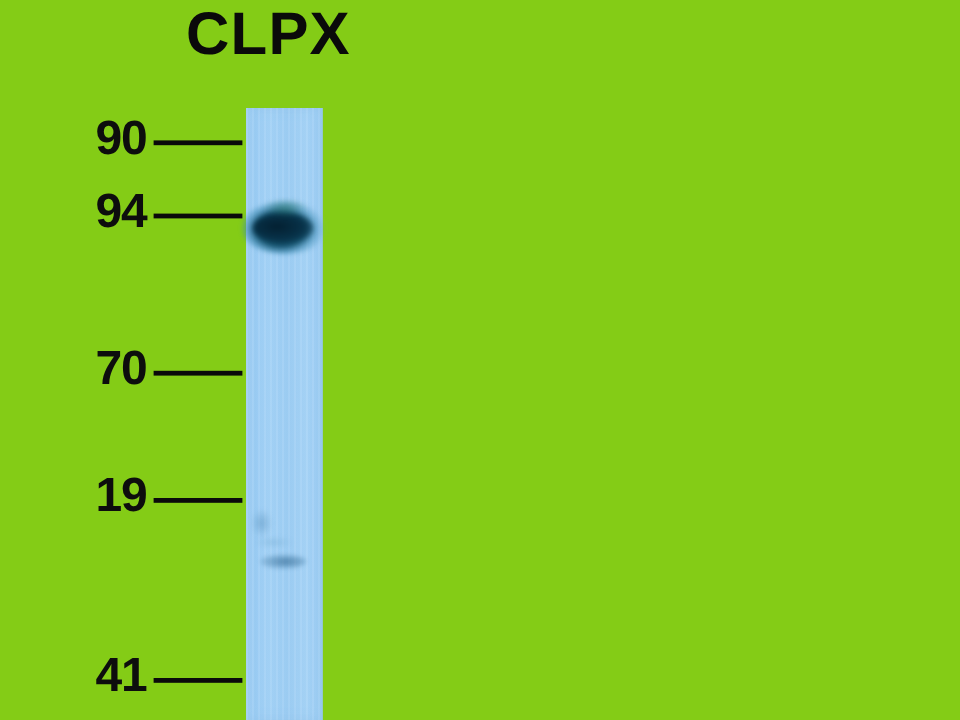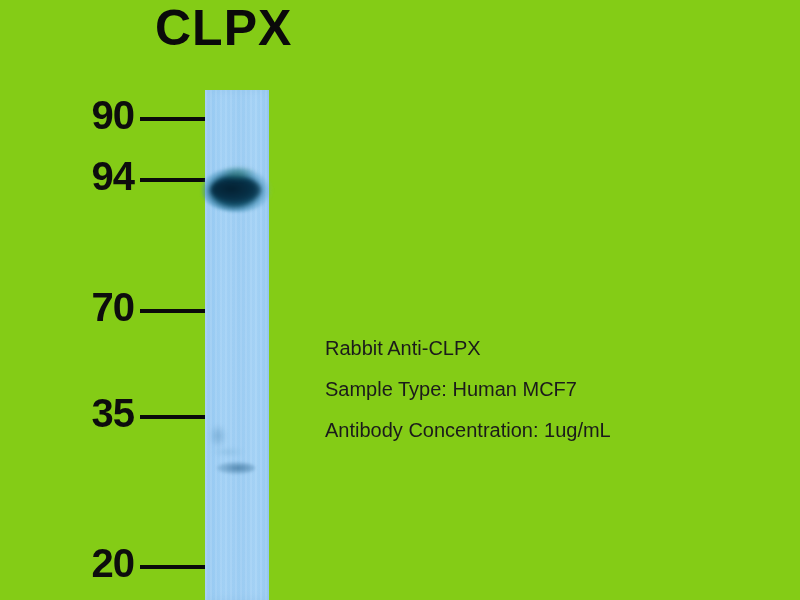--- a/index.html
+++ b/index.html
@@ -35,21 +35,21 @@
     font-weight: bold;
     letter-spacing: 1px;
     color: #0a0a0a;
     line-height: 1.05;
     white-space: nowrap;
   }
 
   
   #ladder {
     position: absolute;
-    left: 12px;
+    left: 0;
     top: 0;
     width: 210px;
     height: 600px;
   }
   .marker {
     position: absolute;
     left: 0;
     width: 205px;
     height: 0;
   }
@@ -218,40 +218,35 @@
       <span class="marker-label">94</span>
       <span class="marker-tick"></span>
     </div>
 
     <div class="marker" style="top:311px">
       <span class="marker-label">70</span>
       <span class="marker-tick"></span>
     </div>
 
     <div class="marker" style="top:417px">
-      <span class="marker-label">35</span>
+      <span class="marker-label">19</span>
       <span class="marker-tick"></span>
     </div>
 
     <div class="marker" style="top:567px">
-      <span class="marker-label">20</span>
+      <span class="marker-label">41</span>
       <span class="marker-tick"></span>
     </div>
 
   </div>
 
   <div id="lane">
     <div id="lane-texture"></div>
     <div id="band-main"></div>
     <div id="band-main-core"></div>
     <div id="band-main-tint"></div>
     <div id="band-faint-1"></div>
     <div id="band-faint-3"></div>
     <div id="band-faint-2"></div>
   </div>
 
-  <div id="annotations">
-    <div class="annotation-line">Rabbit Anti-CLPX</div>
-    <div class="annotation-line">Sample Type: Human MCF7</div>
-    <div class="annotation-line">Antibody Concentration: 1ug/mL</div>
-  </div>
 
 </div>
 
 </body></html>

